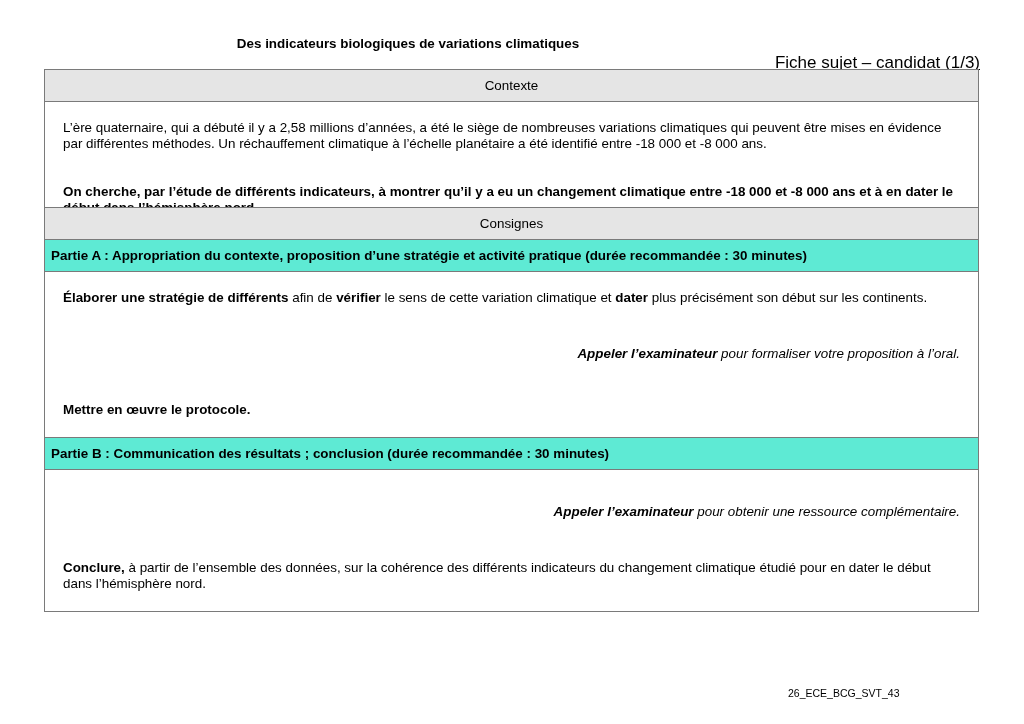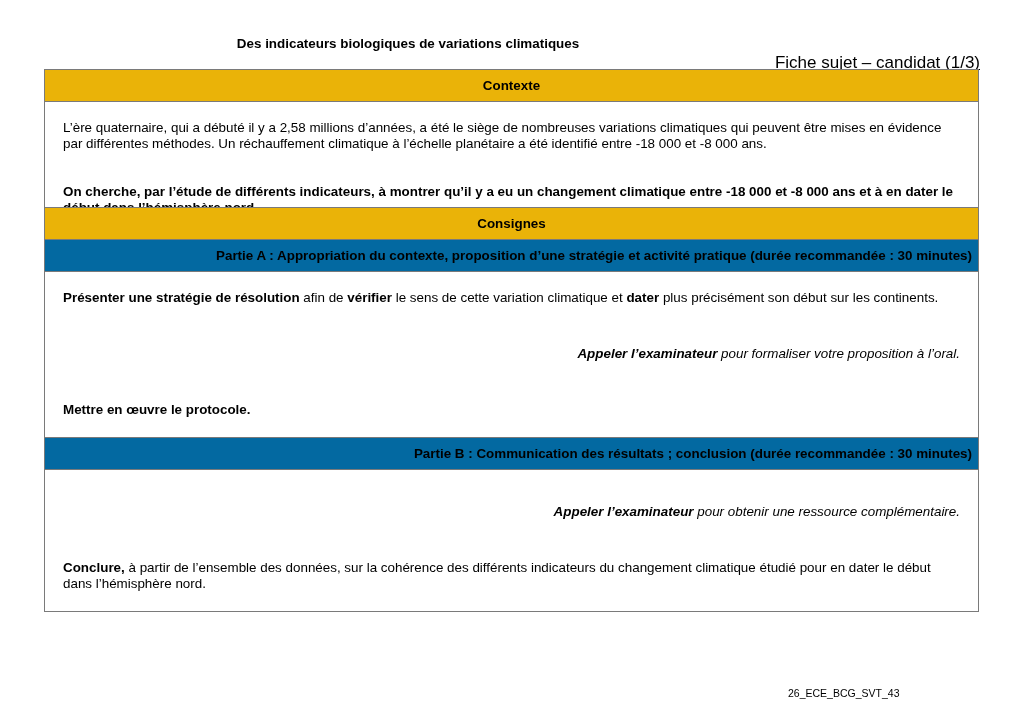--- a/index.html
+++ b/index.html
@@ -33,35 +33,34 @@
       text-decoration: underline;
     }
     .box {
       position: absolute;
       left: 44px;
       width: 935px;
       border: 1px solid #7a7a7a;
       box-sizing: border-box;
     }
     .box-header {
-      background: #eab308;
+      background: #e5e5e5;
       text-align: center;
-      font-weight: bold;
+      font-weight: normal;
       border-bottom: 1px solid #7a7a7a;
       height: 31px;
       line-height: 31px;
     }
     .part-header {
-      background: #0369a1;
+      background: #5eead4;
       font-weight: bold;
       border-bottom: 1px solid #7a7a7a;
       padding: 0 6px;
       height: 31px;
       line-height: 31px;
-      text-align: right;
     }
     .cell {
       padding: 6px 6px 7px 6px;
       line-height: 16px;
     }
     .cell p {
       margin: 12px;
     }
     .gap { height: 8px; }
     .gap-lg { height: 16px; }
@@ -90,21 +89,21 @@
     <p class="b">On cherche, par l’étude de différents indicateurs, à montrer qu’il y a eu un changement climatique entre -18 000 et -8 000 ans et à en dater le début dans l’hémisphère nord.</p>
   </div>
 </div>
 
 <div class="box" style="top:207px;">
   <div class="box-header">Consignes</div>
 
   <div class="part-header">Partie A : Appropriation du contexte, proposition d’une stratégie et activité pratique (durée recommandée : 30 minutes)</div>
   <div class="cell" style="border-bottom:1px solid #7a7a7a;">
     <p>
-      <span class="b">Présenter une stratégie de résolution</span><span> afin de </span><span class="b">vérifier</span><span> le sens de cette variation climatique et </span><span class="b">dater</span><span> plus précisément son début sur les continents.</span>
+      <span class="b">Élaborer une stratégie de différents</span><span> afin de </span><span class="b">vérifier</span><span> le sens de cette variation climatique et </span><span class="b">dater</span><span> plus précisément son début sur les continents.</span>
     </p>
     <div class="gap-lg"></div>
     <p class="center i">
       <span class="b">Appeler l’examinateur</span><span> pour formaliser votre proposition à l’oral.</span>
     </p>
     <div class="gap-lg"></div>
     <p class="b">Mettre en œuvre le protocole.</p>
   </div>
 
   <div class="part-header">Partie B : Communication des résultats ; conclusion (durée recommandée : 30 minutes)</div>

